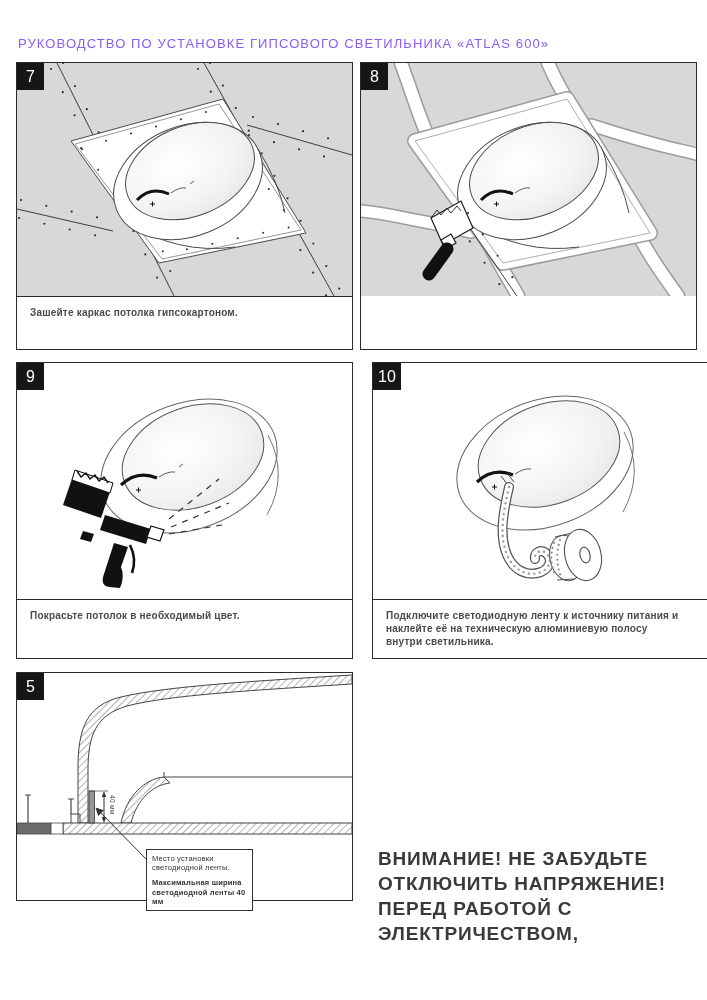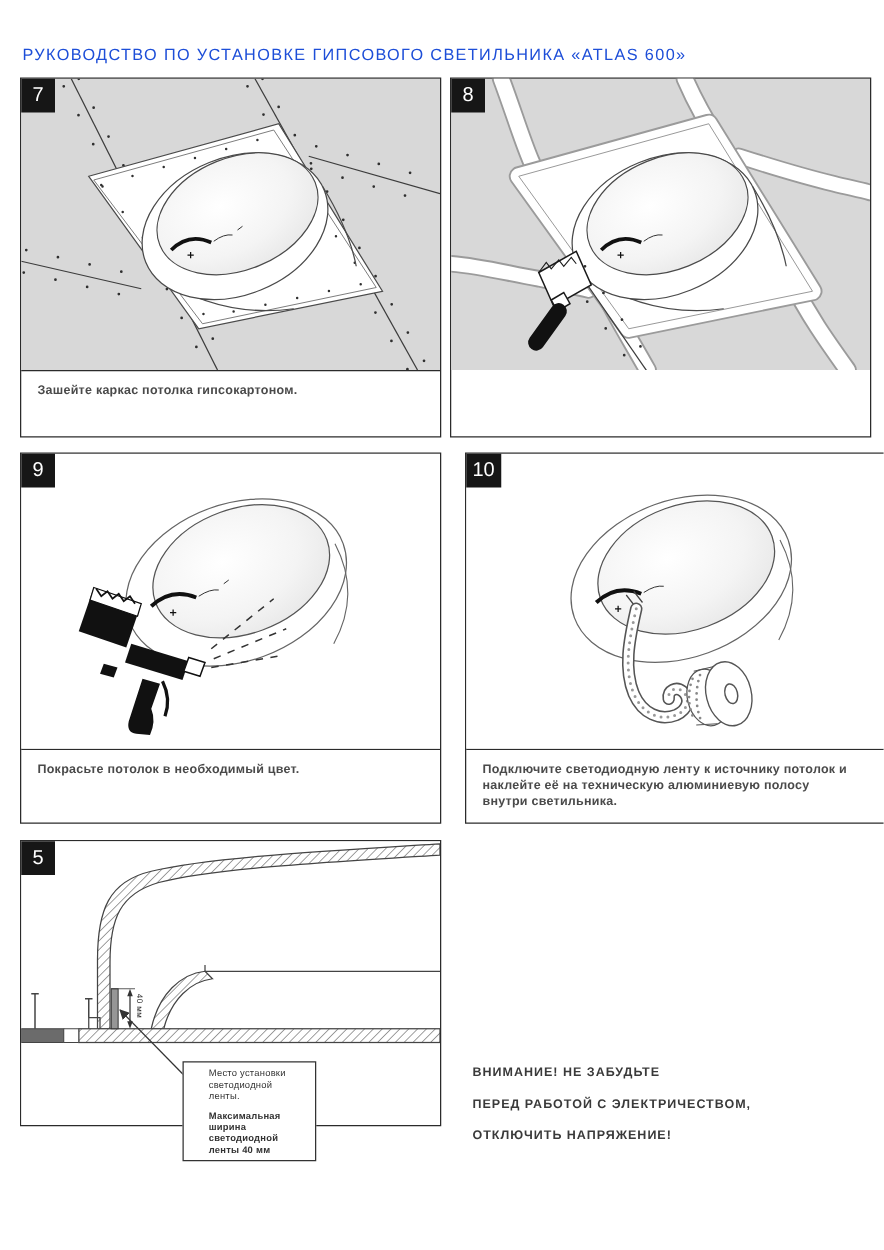--- a/index.html
+++ b/index.html
@@ -1,39 +1,39 @@
 <!DOCTYPE html>
 <html><head>
 <meta charset="utf-8">
 <style>
   html,body{margin:0;padding:0;background:#ffffff;}
   .page{position:relative;width:707px;height:1000px;background:#fff;overflow:hidden;
         font-family:"Liberation Sans",sans-serif;}
   .title{position:absolute;left:18px;top:36px;font-size:13px;font-weight:500;
-         letter-spacing:1.1px;color:#1d4ed8;white-space:nowrap;}
+         letter-spacing:1.1px;color:#8b5cf6;white-space:nowrap;}
   .panel{position:absolute;background:#fff;border:1px solid #2b2b2b;box-sizing:border-box;}
   #p7 {left:16px; top:62px; width:337px;height:288px;}
   #p8 {left:360px;top:62px; width:337px;height:288px;}
   #p9 {left:16px; top:362px;width:337px;height:297px;}
   #p10{left:372px;top:362px;width:337px;height:297px;}
   #p5 {left:16px; top:672px;width:337px;height:229px;}
   .badge{position:absolute;left:0;top:0;min-width:27px;height:27px;padding:0 5px;
          box-sizing:border-box;background:#161616;color:#fff;display:flex;
          align-items:center;justify-content:center;font-size:16px;z-index:3;}
   .illus{display:block;}
   .caption{border-top:1px solid #2b2b2b;height:52px;box-sizing:border-box;
            padding:9px 22px 0 13px;font-size:10px;line-height:13px;color:#4a4a4a;
            letter-spacing:.2px;font-weight:bold;}
   #p9 .caption,#p10 .caption{height:66px;}
   .note{position:absolute;left:129px;top:176px;width:107px;box-sizing:border-box;
-        background:#fff;border:1px solid #333;padding:4px 20px;z-index:2;}
+        background:#fff;border:1px solid #333;padding:4px 5px;z-index:2;}
   .note p{margin:0;font-size:7.5px;line-height:9.2px;color:#333;letter-spacing:.2px;}
   .note p + p{margin-top:6px;font-weight:bold;}
   .warning{position:absolute;left:378px;top:846px;width:322px;color:#3a3a3a;
-           font-size:10px;font-weight:bold;letter-spacing:.8px;line-height:25px;}
+           font-size:19px;font-weight:bold;letter-spacing:.8px;line-height:25px;}
   svg text{font-family:"Liberation Sans",sans-serif;}
   .dots{stroke:#2f2f2f;stroke-width:2.2;stroke-linecap:round;stroke-dasharray:0 26;fill:none;}
   .seam{stroke:#3c3c3c;stroke-width:1;fill:none;}
   .thin{stroke:#4a4a4a;stroke-width:1;fill:none;}
 </style>
 </head>
 <body>
 
 <div class="page">
 
@@ -192,21 +192,21 @@
       <g>
         <ellipse cx="193" cy="195" rx="16" ry="23" transform="rotate(-14 193 195)" fill="#ffffff" stroke="#555" stroke-width="1"></ellipse>
         <line x1="182" y1="174" x2="199" y2="170" stroke="#555" stroke-width="1"></line>
         <line x1="184" y1="217" x2="201" y2="216" stroke="#555" stroke-width="1"></line>
         <path d="M181,180 Q175,196 182,212" fill="none" stroke="#888" stroke-width="2.2" stroke-linecap="round" stroke-dasharray="0 5"></path>
         <path d="M187,177 Q181,196 188,214" fill="none" stroke="#888" stroke-width="2.2" stroke-linecap="round" stroke-dasharray="0 5"></path>
         <ellipse cx="210" cy="192" rx="18" ry="26" transform="rotate(-14 210 192)" fill="#ffffff" stroke="#555" stroke-width="1.1"></ellipse>
         <ellipse cx="212" cy="192" rx="5" ry="8" transform="rotate(-14 212 192)" fill="#ffffff" stroke="#555" stroke-width="1.2"></ellipse>
       </g>
     </svg>
-    <div class="caption">Подключите светодиодную ленту к источнику потолок и наклейте её на техническую алюминиевую полосу внутри светильника.</div>
+    <div class="caption">Подключите светодиодную ленту к источнику питания и наклейте её на техническую алюминиевую полосу внутри светильника.</div>
   </section>
 
   <section class="panel" id="p5">
     <div class="badge">5</div>
     <svg class="illus" width="335" height="227" viewBox="0 0 335 227">
       <rect width="335" height="227" fill="#ffffff"></rect>
       <g>
         <path d="M61,150 L61,95 C61,55 70,32 104,24 C150,13 240,8 335,2 L335,11 C240,17 152,22 110,33 C79,42 71,62 71,97 L71,150 Z" fill="url(#hatch)" stroke="#444" stroke-width="1"></path>
         <path d="M147,104 C128,106 110,122 104,150 L114,150 C120,126 136,112 153,110 Z" fill="url(#hatch)" stroke="#444" stroke-width="1"></path>
         <path d="M147,104 L335,104 M147,104 L147,99" fill="none" stroke="#444" stroke-width="1"></path>
@@ -232,17 +232,17 @@
       <line x1="130" y1="187" x2="79" y2="135" stroke="#333" stroke-width="1" marker-end="url(#arrow)"></line>
     </svg>
     <div class="note">
       <p>Место установки светодиодной ленты.</p>
       <p>Максимальная ширина светодиодной ленты 40 мм</p>
     </div>
   </section>
 
   <div class="warning">
     <div>ВНИМАНИЕ! НЕ ЗАБУДЬТЕ</div>
+    <div>ОТКЛЮЧИТЬ НАПРЯЖЕНИЕ!</div>
     <div>ПЕРЕД РАБОТОЙ С ЭЛЕКТРИЧЕСТВОМ,</div>
-    <div>ОТКЛЮЧИТЬ НАПРЯЖЕНИЕ!</div>
   </div>
 
 </div>
 
 </body></html>

